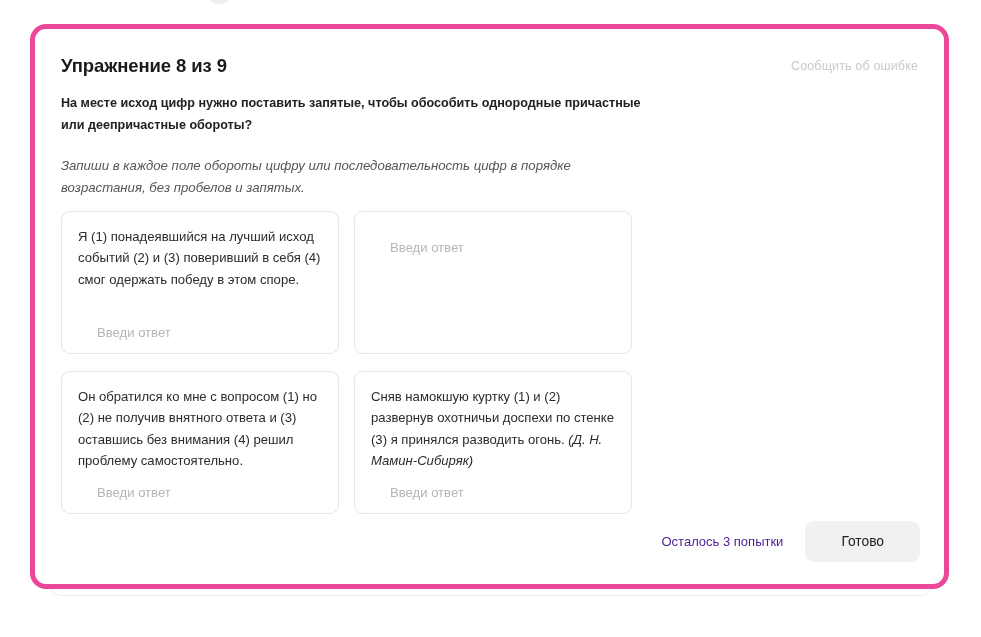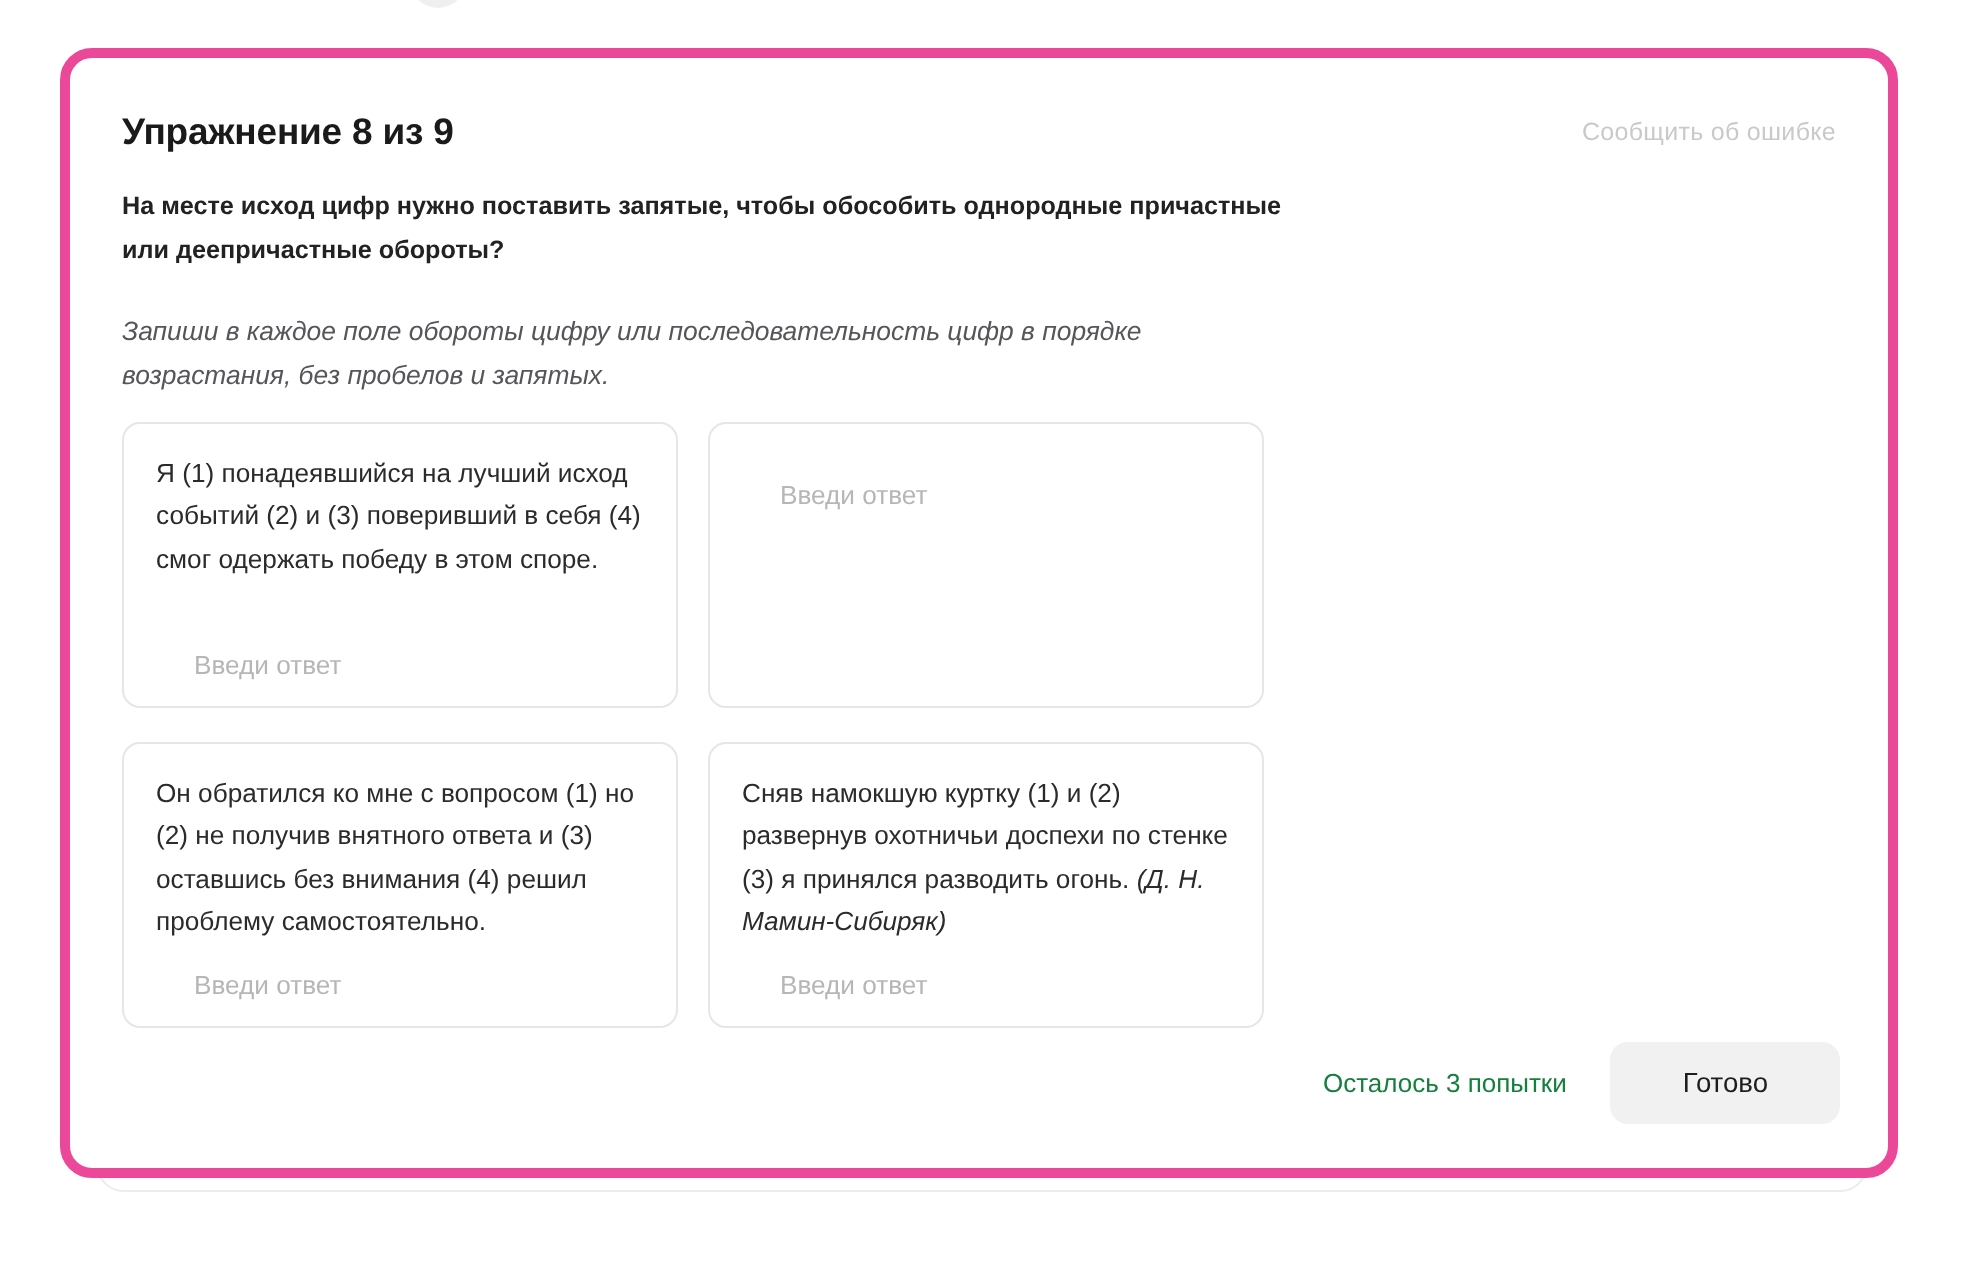--- a/index.html
+++ b/index.html
@@ -152,21 +152,21 @@
     position: absolute;
     right: 24px;
     bottom: 22px;
     display: flex;
     align-items: center;
     gap: 22px;
   }
 
   .attempts-left {
     font-size: 13px;
-    color: #15803d;
+    color: #4c1d95;
     white-space: nowrap;
   }
 
   .submit-button {
     background: #f1f1f1;
     border: none;
     border-radius: 9px;
     padding: 0 36px;
     height: 41px;
     min-width: 78px;

